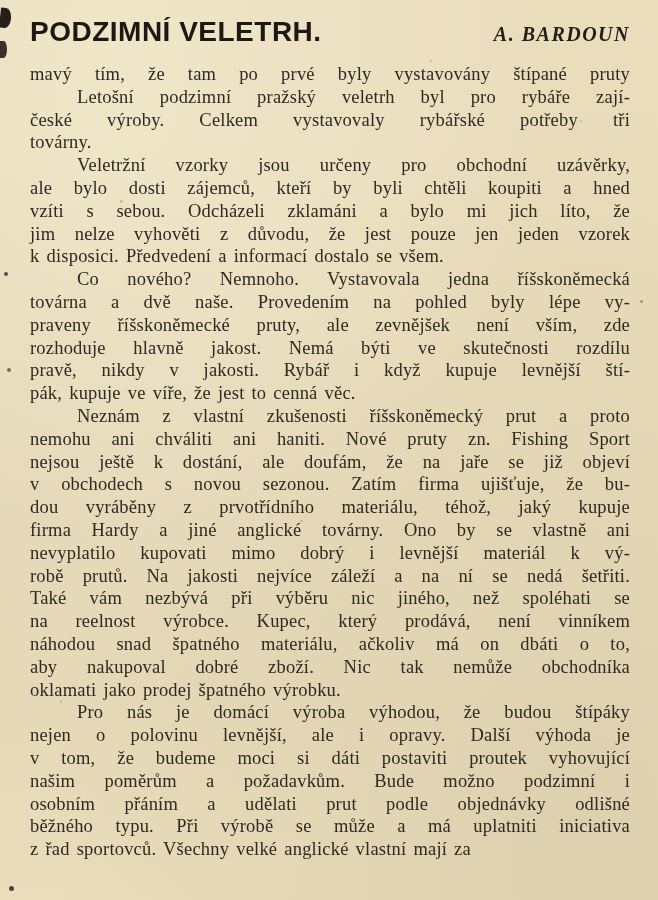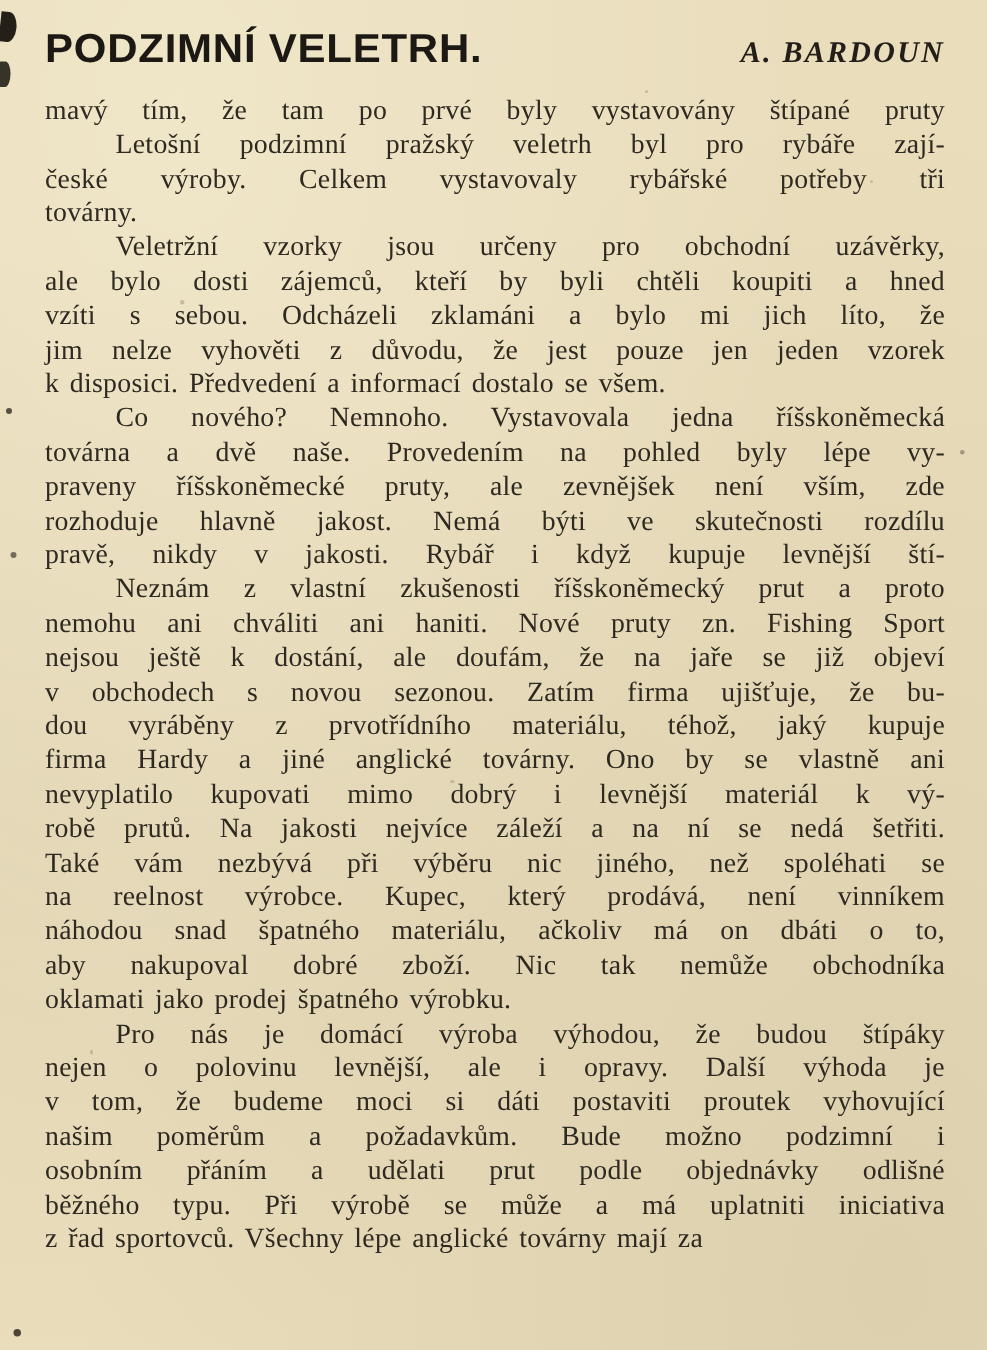--- a/index.html
+++ b/index.html
@@ -117,20 +117,21 @@
         <div class="line">vzíti s sebou. Odcházeli zklamáni a bylo mi jich líto, že</div>
         <div class="line">jim nelze vyhověti z důvodu, že jest pouze jen jeden vzorek</div>
         <div class="line last">k disposici. Předvedení a informací dostalo se všem.</div>
       </div>
       <div class="paragraph">
         <div class="line first">Co nového? Nemnoho. Vystavovala jedna říšskoněmecká</div>
         <div class="line">továrna a dvě naše. Provedením na pohled byly lépe vy-</div>
         <div class="line">praveny říšskoněmecké pruty, ale zevnějšek není vším, zde</div>
         <div class="line">rozhoduje hlavně jakost. Nemá býti ve skutečnosti rozdílu</div>
         <div class="line">pravě, nikdy v jakosti. Rybář i když kupuje levnější ští-</div>
+        <div class="line last">pák, kupuje ve víře, že jest to cenná věc.</div>
       </div>
       <div class="paragraph">
         <div class="line first">Neznám z vlastní zkušenosti říšskoněmecký prut a proto</div>
         <div class="line">nemohu ani chváliti ani haniti. Nové pruty zn. Fishing Sport</div>
         <div class="line">nejsou ještě k dostání, ale doufám, že na jaře se již objeví</div>
         <div class="line">v obchodech s novou sezonou. Zatím firma ujišťuje, že bu-</div>
         <div class="line">dou vyráběny z prvotřídního materiálu, téhož, jaký kupuje</div>
         <div class="line">firma Hardy a jiné anglické továrny. Ono by se vlastně ani</div>
         <div class="line">nevyplatilo kupovati mimo dobrý i levnější materiál k vý-</div>
         <div class="line">robě prutů. Na jakosti nejvíce záleží a na ní se nedá šetřiti.</div>
@@ -140,21 +141,21 @@
         <div class="line">aby nakupoval dobré zboží. Nic tak nemůže obchodníka</div>
         <div class="line last">oklamati jako prodej špatného výrobku.</div>
       </div>
       <div class="paragraph">
         <div class="line first">Pro nás je domácí výroba výhodou, že budou štípáky</div>
         <div class="line">nejen o polovinu levnější, ale i opravy. Další výhoda je</div>
         <div class="line">v tom, že budeme moci si dáti postaviti proutek vyhovující</div>
         <div class="line">našim poměrům a požadavkům. Bude možno podzimní i</div>
         <div class="line">osobním přáním a udělati prut podle objednávky odlišné</div>
         <div class="line">běžného typu. Při výrobě se může a má uplatniti iniciativa</div>
-        <div class="line last">z řad sportovců. Všechny lépe anglické továrny mají za</div>
+        <div class="line last">z řad sportovců. Všechny velké anglické vlastní mají za</div>
       </div>
     </div>
 
   <div class="artifact a1"></div>
   <div class="artifact a2"></div>
   <div class="artifact a3"></div>
   <div class="artifact a4"></div>
   <div class="artifact a5"></div>
   <div class="artifact a6"></div>
   <div class="freckle f1"></div>

